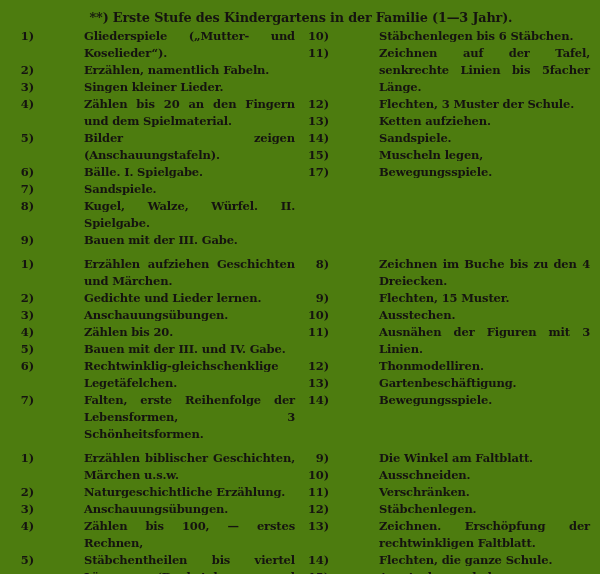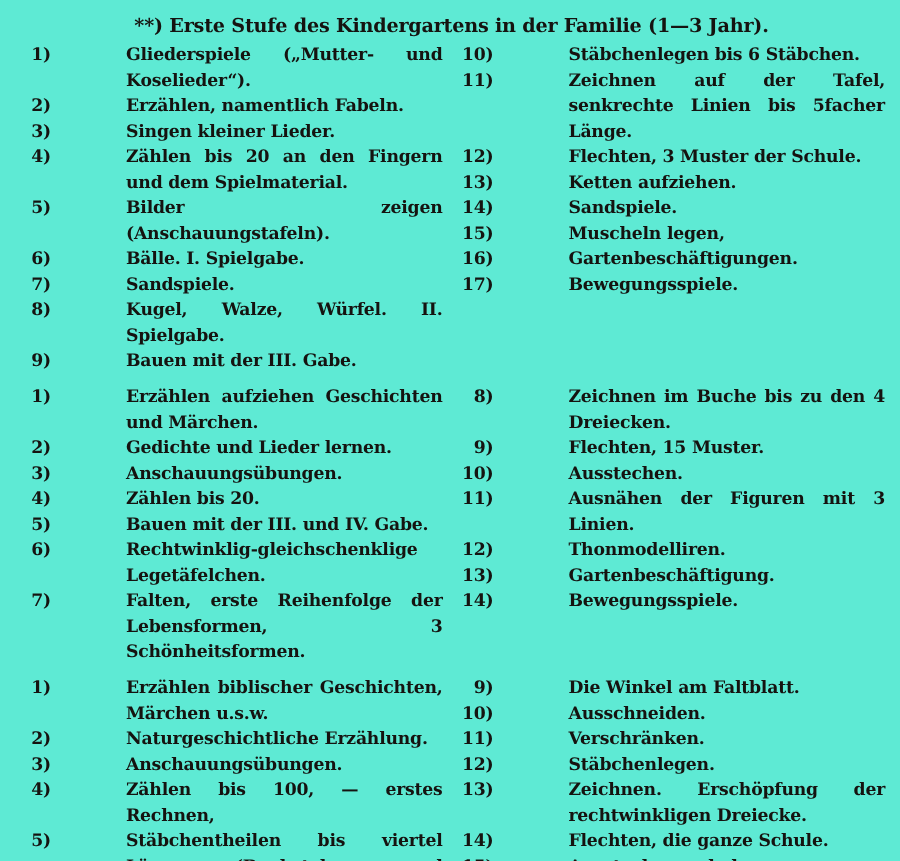--- a/index.html
+++ b/index.html
@@ -1,19 +1,19 @@
 <!DOCTYPE html>
 <html><head>
 <meta charset="utf-8">
 <style>
   html,body { margin:0; padding:0; background:#e9e9e7; }
   .page {
     width:600px; height:574px;
     margin:0 auto;
-    background:#5eead4;
+    background:#4d7c0f;
     color:#151310;
     font-family:"DejaVu Serif", serif;
     font-weight:bold;
     box-sizing:border-box;
     padding:8px 8px 0 10px;
     overflow:hidden;
     letter-spacing:-0.15px;
   }
   .section { margin-bottom:7px; }
   .section-heading {
@@ -94,24 +94,20 @@
           </div>
         <div class="item">
             <span class="num">14)</span>
             <span class="txt">Sandspiele.</span>
           </div>
         <div class="item">
             <span class="num">15)</span>
             <span class="txt">Muscheln legen,</span>
           </div>
         <div class="item">
-            <span class="num">16)</span>
-            <span class="txt">Gartenbeschäftigungen.</span>
-          </div>
-        <div class="item">
             <span class="num">17)</span>
             <span class="txt">Bewegungsspiele.</span>
           </div>
       </div>
     </div>
   </div>
 
   <div class="section">
     <div class="columns">
       <div class="col">
@@ -218,21 +214,21 @@
         <div class="item">
             <span class="num">11)</span>
             <span class="txt">Verschränken.</span>
           </div>
         <div class="item">
             <span class="num">12)</span>
             <span class="txt">Stäbchenlegen.</span>
           </div>
         <div class="item">
             <span class="num">13)</span>
-            <span class="txt">Zeichnen. Erschöpfung der rechtwinkligen Dreiecke.</span>
+            <span class="txt">Zeichnen. Erschöpfung der rechtwinkligen Faltblatt.</span>
           </div>
         <div class="item">
             <span class="num">14)</span>
             <span class="txt">Flechten, die ganze Schule.</span>
           </div>
         <div class="item">
             <span class="num">15)</span>
             <span class="txt">Ausstechen, erhaben.</span>
           </div>
 

